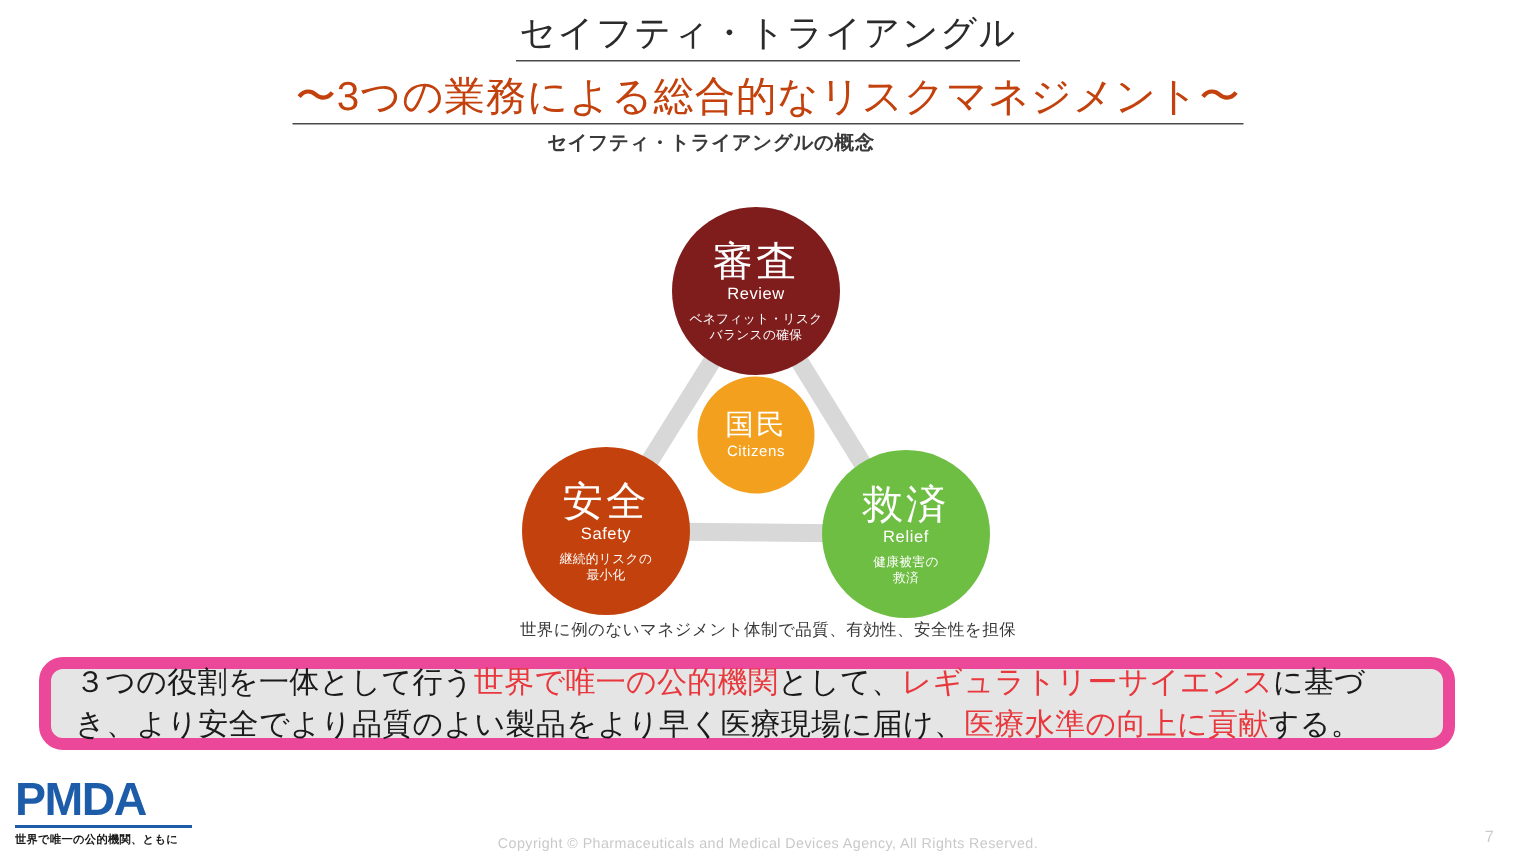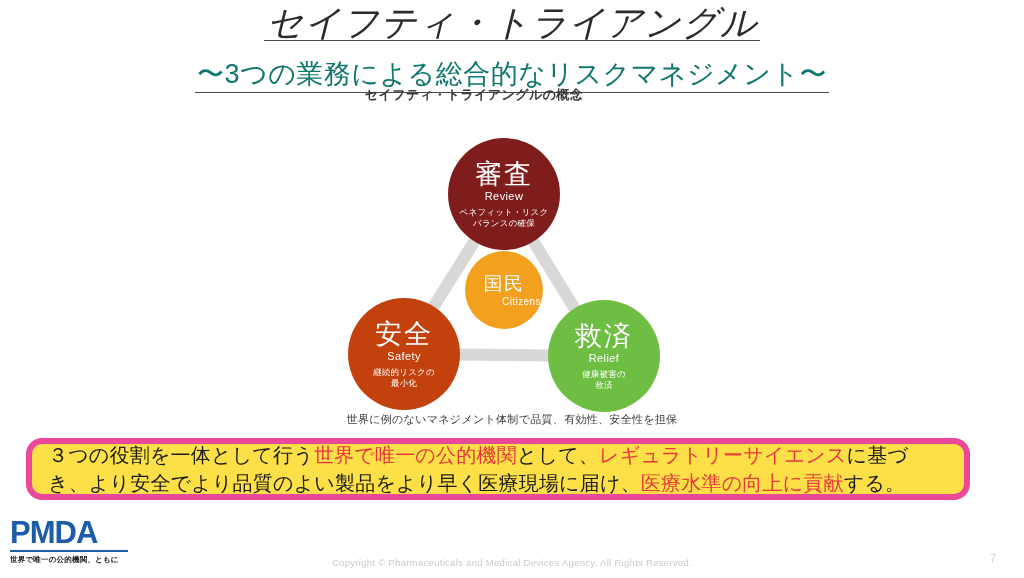--- a/index.html
+++ b/index.html
@@ -18,38 +18,37 @@
 
   
   .title-block {
     position: absolute;
     top: 6px;
     left: 0;
     width: 1024px;
     text-align: center;
   }
   .title-line1 {
-    font-size: 36px;
+    font-size: 24px;
     line-height: 33px;
     letter-spacing: 1px;
     color: #2b2b2b;
     display: inline-block;
     border-bottom: 1.6px solid #4a4a4a;
     padding: 0 2px 1px 2px;
-    font-style: italic;
   }
   .title-line2 {
     font-size: 27px;
     line-height: 34px;
     letter-spacing: 0.5px;
-    color: #0f766e;
+    color: #c2410c;
     display: inline-block;
     border-bottom: 1.6px solid #4a4a4a;
     padding: 0 2px 1px 2px;
-    margin-top: 16px;
+    margin-top: 6px;
   }
   .subtitle {
     position: absolute;
     top: 86px;
     left: 0;
     width: 948px;
     text-align: center;
     font-size: 13px;
     font-weight: bold;
     letter-spacing: 0.4px;
@@ -117,45 +116,44 @@
     background: #f2a01d;
   }
   .node-center .jp {
     font-size: 19px;
     letter-spacing: 1.5px;
     margin-bottom: 2px;
   }
   .node-center .en {
     font-size: 10px;
     margin-bottom: 0;
-    padding-left: 35px;
   }
 
   .diagram-caption {
     position: absolute;
     top: 412px;
     left: 0;
     width: 1024px;
     text-align: center;
     font-size: 11px;
     letter-spacing: 0.3px;
     color: #3a3a3a;
   }
 
   
   .callout {
     position: absolute;
     left: 26px;
     top: 438px;
     width: 944px;
     height: 62px;
-    border: 6px solid #ec4899;
+    border: 8px solid #ec4899;
     border-radius: 16px;
     box-sizing: border-box;
-    background: #fde047;
+    background: #e5e5e5;
     display: flex;
     flex-direction: column;
     justify-content: center;
     padding: 16px 16px;
   }
   .callout-line {
     font-size: 20px;
     line-height: 28px;
     letter-spacing: 0.2px;
     color: #1a1a1a;

